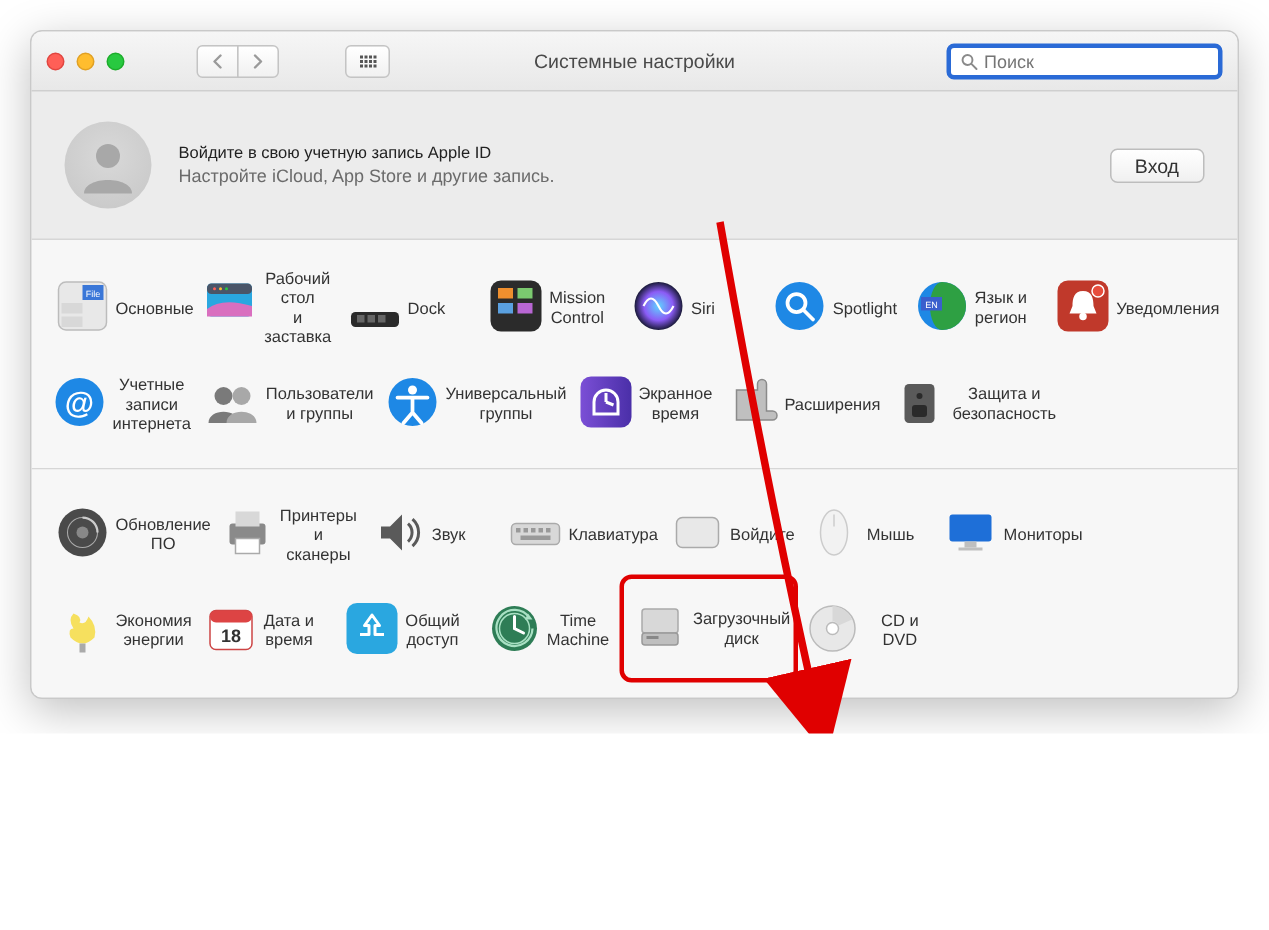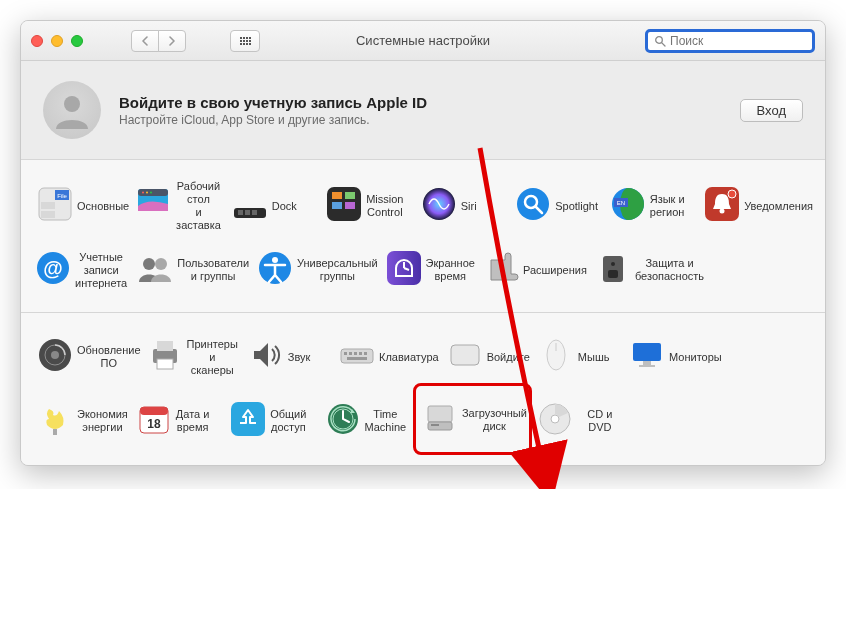--- a/index.html
+++ b/index.html
@@ -54,21 +54,21 @@
   .grid-glyph { display:grid; grid-template-columns:repeat(4,2px); grid-auto-rows:2px; gap:1px;}
   .grid-glyph i { background:#555; display:block;}
   .titlebar-title {
     position: absolute; left: 0; right: 0;
     text-align: center;
     font-size: 13px; color: #4a4a4a;
     pointer-events: none;
   }
   .search-wrap {
     margin-left: auto;
-    width: 170px; height: 24px;
+    width: 184px; height: 24px;
     background: #fff;
     border: 3px solid #2a6ad6;
     border-radius: 5px;
     display:flex; align-items:center;
     padding: 0 6px;
   }
   .search-wrap svg { flex-shrink:0; }
   .search-wrap input {
     border: none; outline: none; flex:1; font-size:12px;
     background: transparent; color:#444;
@@ -80,21 +80,21 @@
     padding: 20px 22px;
     background:#ececec;
     border-bottom: 1px solid #d6d6d6;
   }
   .avatar {
     width:58px; height:58px; border-radius:50%;
     background: radial-gradient(circle at 50% 40%, #d9d9d9 0, #c6c6c6 100%);
     display:flex; align-items:center; justify-content:center;
     margin-right: 18px;
   }
-  .banner-text h2 { font-size:15px; font-weight:700; color:#222; }
+  .banner-text h2 { font-size:11px; font-weight:400; color:#222; }
   .banner-text p  { font-size:12px; color:#6b6b6b; margin-top:2px;}
   .signin-btn {
     margin-left:auto;
     padding: 3px 16px;
     background: linear-gradient(#fff,#f0f0f0);
     border:1px solid #bdbdbd;
     border-radius:5px;
     font-size:13px; color:#333;
   }
   

